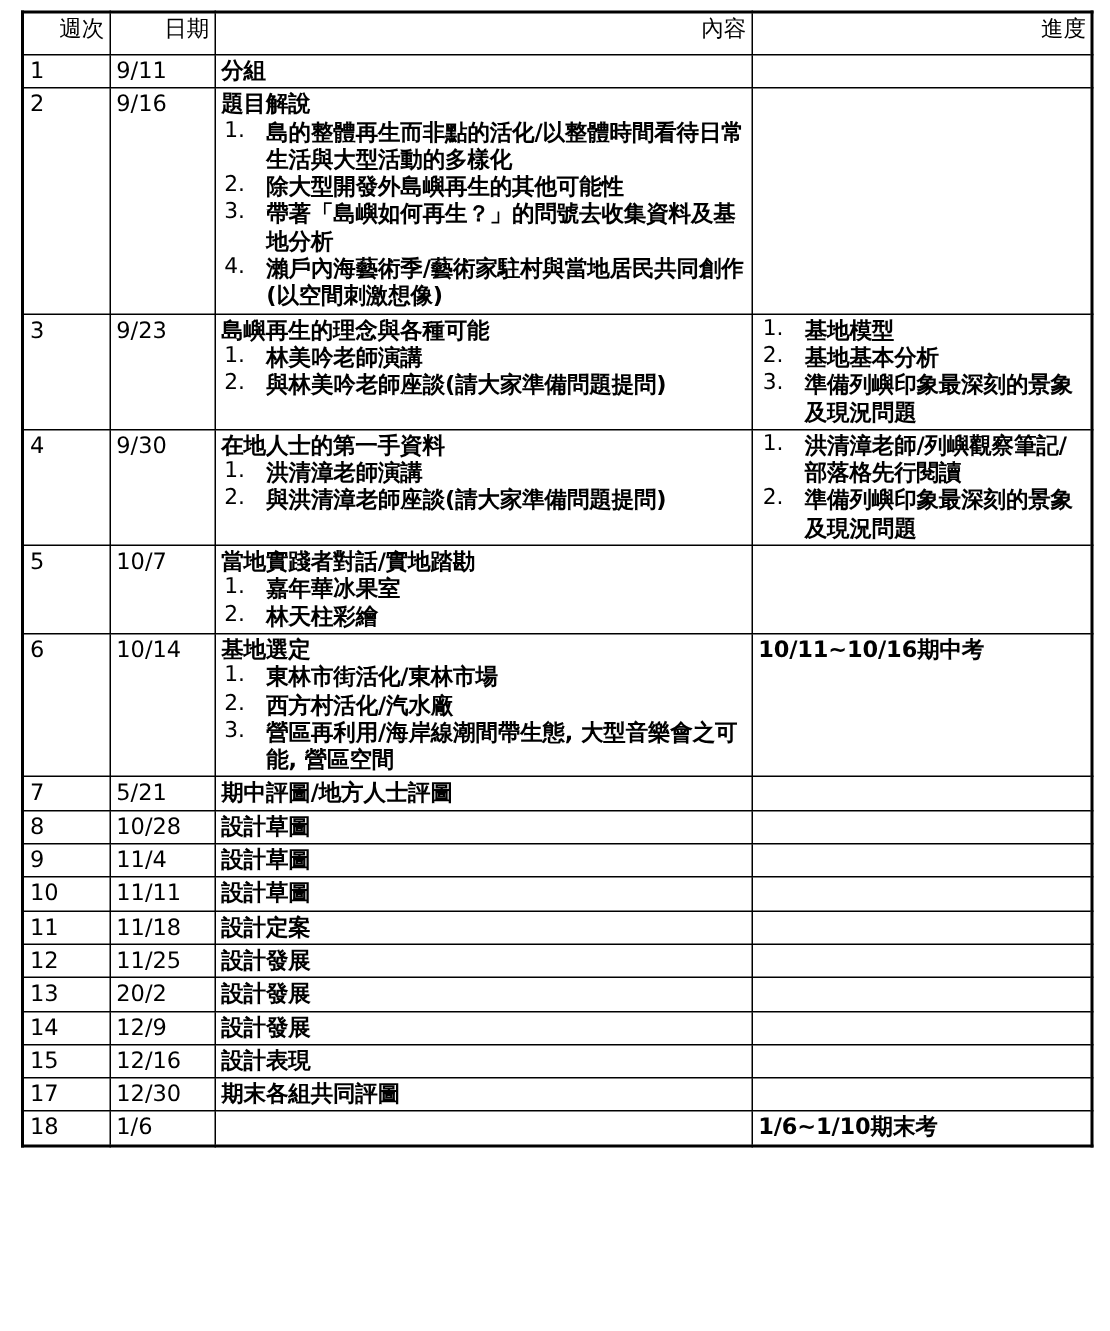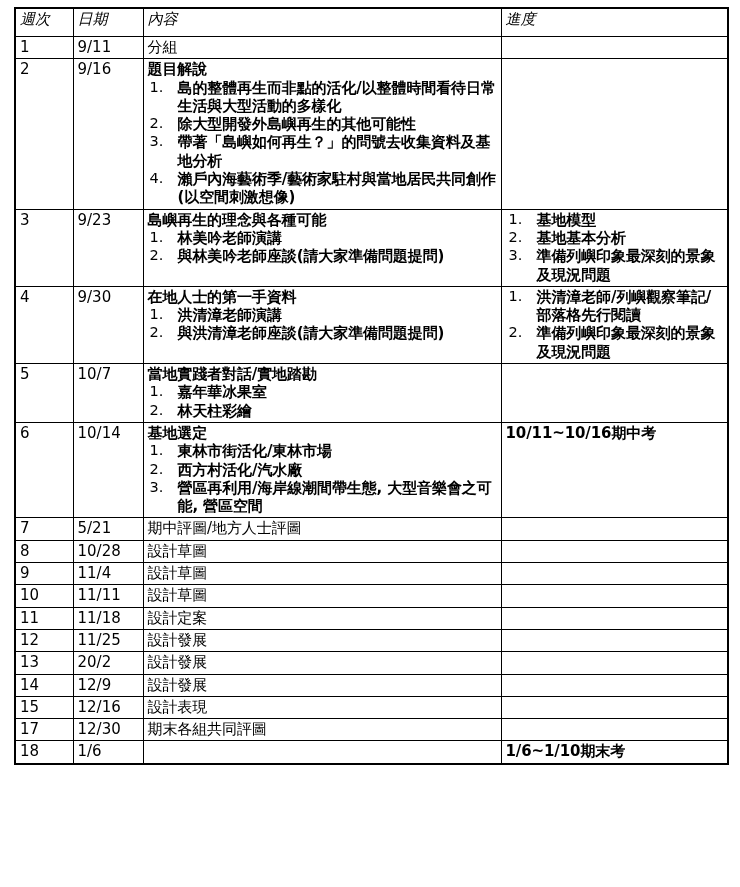--- a/index.html
+++ b/index.html
@@ -37,27 +37,26 @@
     line-height: 1.22;
     font-weight: normal;
   }
   
   col.c-week   { width: 58px; }
   col.c-date   { width: 70px; }
   col.c-content{ width: 358px; }
   col.c-prog   { width: 227px; }
 
   thead th {
-    text-align: left;
+    text-align: right;
     font-weight: bold;
     font-size: 16px;
     height: 24px;
     vertical-align: middle;
     padding-top: 2px;
-    font-style: italic;
   }
   td.week, td.date {
     font-size: 14.5px;
     font-weight: normal;
     white-space: nowrap;
   }
   td.week { padding-left: 6px; }
   td.date { padding-left: 6px; }
 
   td.content, td.progress {
@@ -89,21 +88,21 @@
     font-size: 14.5px;
     font-family: "DejaVu Sans", "Liberation Sans", sans-serif;
   }
   td.progress ol.items > li {
     padding-left: 31px;
   }
   td.progress ol.items > li > .num {
     left: 3px;
   }
   .single-line {
-    font-weight: normal;
+    font-weight: bold;
     white-space: nowrap;
   }
   .progress-note {
     font-weight: bold;
     white-space: nowrap;
     margin-top: 24px;
   }
   .empty { min-height: 1px; }
   tr.row-simple td { height: 18px; }
 </style>

